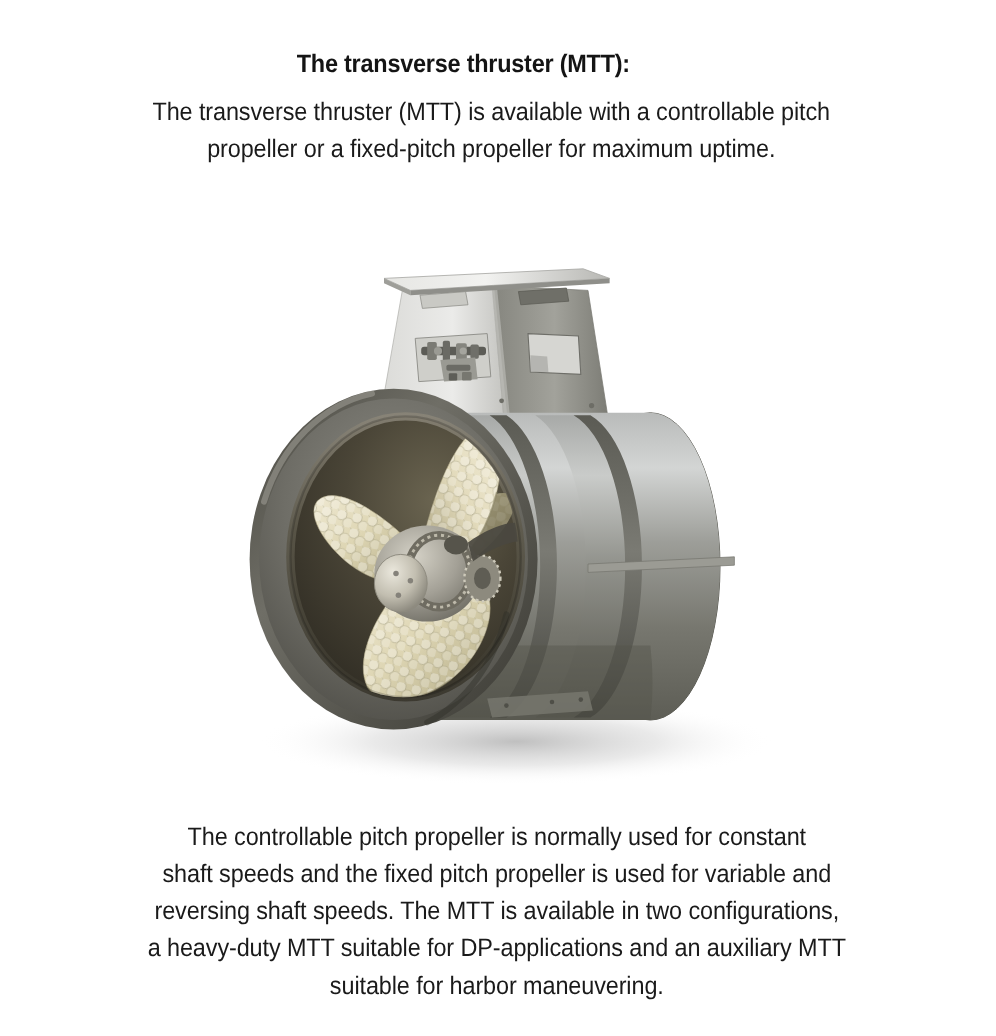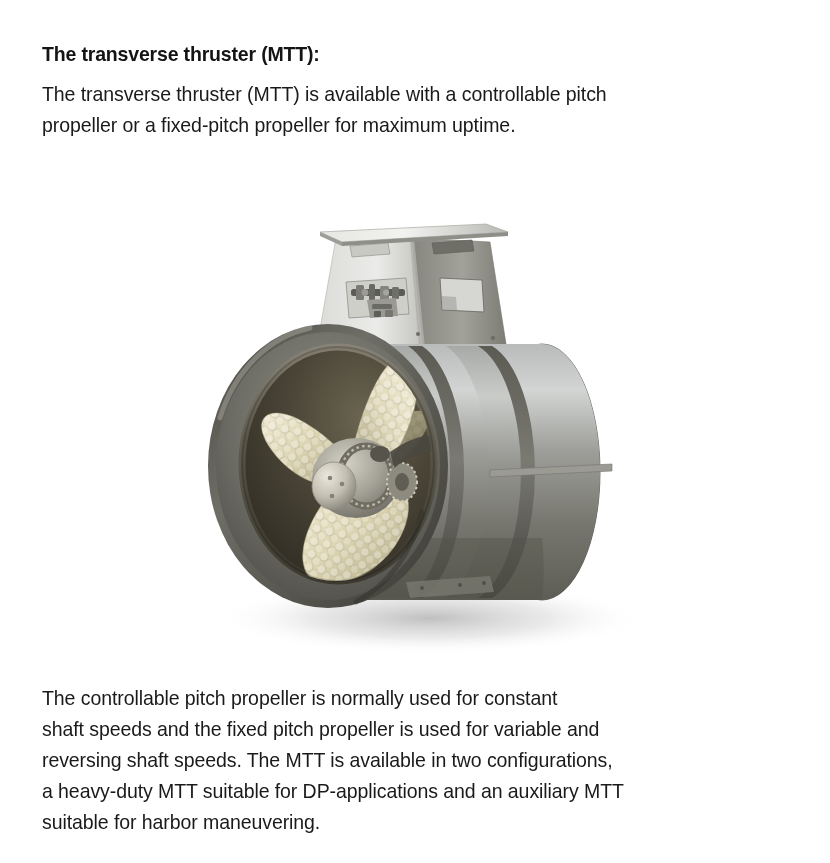--- a/index.html
+++ b/index.html
@@ -14,20 +14,21 @@
     position: relative;
     font-family: "Liberation Sans", sans-serif;
     color: #1a1a1a;
     overflow: hidden;
   }
   .page {
     position: relative;
     width: 830px;
     height: 863px;
     background: #ffffff;
+    text-align: center;
   }
 
   
   .heading {
     position: absolute;
     left: 42px;
     top: 26px;
     width: 740px;
     font-size: 21px;
     line-height: 28px;

